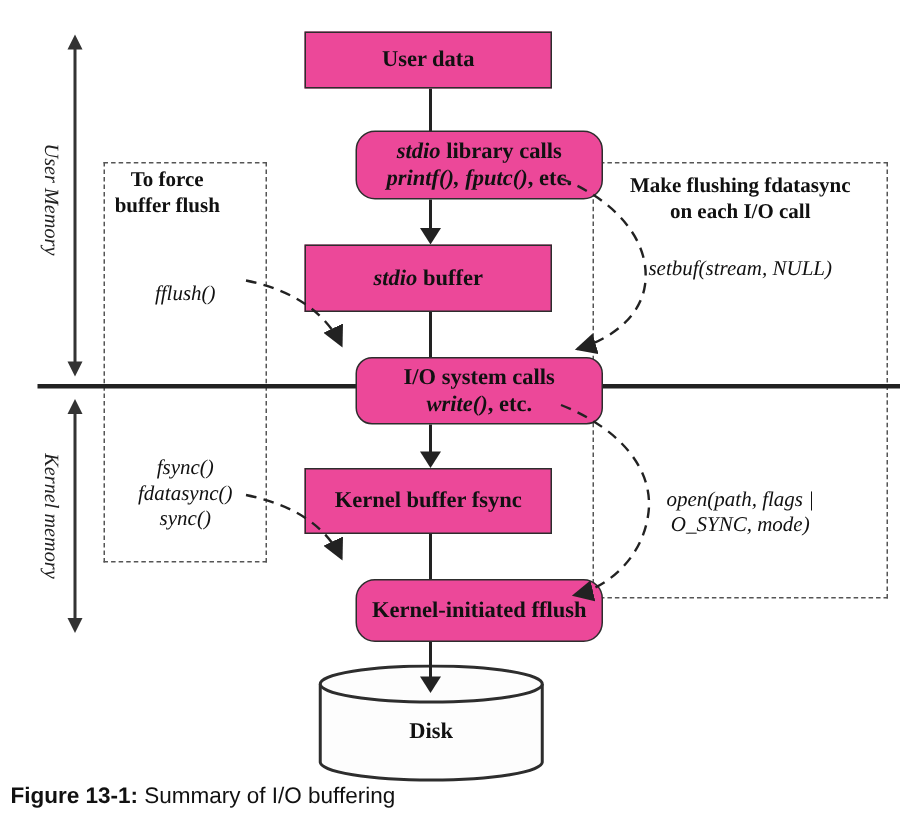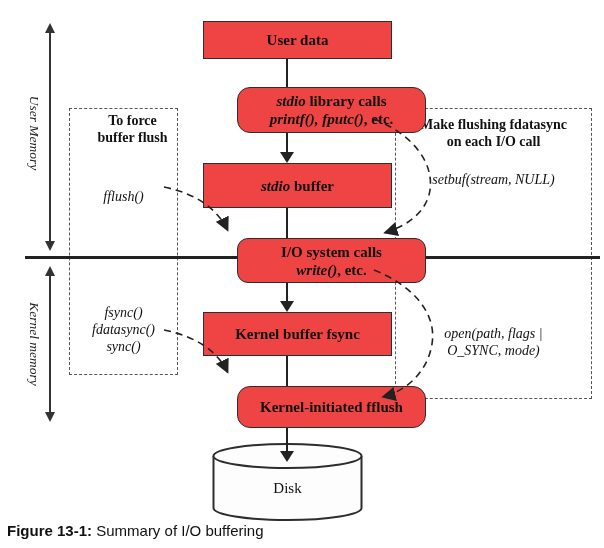--- a/index.html
+++ b/index.html
@@ -3,22 +3,22 @@
 <meta charset="utf-8">
 <style>
   html,body { margin:0; padding:0; background:#fff; }
   .canvas {
     position:relative; width:604px; height:548px; background:#ffffff;
     font-family:"Liberation Serif","DejaVu Serif",serif; color:#111;
     overflow:hidden;
   }
   
   .fbox {
-    position:absolute; left:203px; width:189px; box-sizing:border-box;
-    background:#ef4444; border:1.8px solid #2d2d2d; z-index:3;
+    position:absolute; left:203px; width:165px; box-sizing:border-box;
+    background:#ec4899; border:1.8px solid #2d2d2d; z-index:3;
     display:flex; flex-direction:column; align-items:center; justify-content:center;
     font-size:15px; line-height:18px; font-weight:600; text-align:center;
   }
   .round { border-radius:13px;margin-left:34px; }
   .it { font-style:italic; }
   
   .conn { position:absolute; left:286px; width:2px; background:#222; z-index:2; }
   .ah { position:absolute; left:280px; width:0; height:0; z-index:2;
         border-left:7px solid transparent; border-right:7px solid transparent;
         border-top:11px solid #222; }
@@ -37,21 +37,21 @@
   
   .dpanel { position:absolute; border:1.6px dashed #555; box-sizing:border-box;
             background:transparent; z-index:0; }
   .ptext { position:absolute; text-align:center; z-index:2; font-size:14px;
            line-height:17px; }
   .ptitle { font-weight:600; }
   
   .overlay { position:absolute; left:0; top:0; z-index:5; pointer-events:none; }
   .disk-svg { position:absolute; left:211px; top:443px; z-index:2; }
   .disk-label { position:absolute; left:211px; width:153px; top:480px; z-index:3;
-                text-align:center; font-size:15px; font-weight:400; }
+                text-align:center; font-size:15px; font-weight:700; }
   .conn-top { z-index:4; }
   
   .caption { position:absolute; left:7px; top:522px; z-index:2;
              font-family:"Liberation Sans","DejaVu Sans",sans-serif;
              font-size:15px; color:#111; }
   .caption .pref { font-weight:bold;margin-top:28px; }
 </style>
 </head>
 <body>
 
@@ -65,21 +65,21 @@
   <div class="rotlabel" style="top:125px">User Memory</div>
 
   <div class="mtri-up" style="top:266px"></div>
   <div class="mline" style="top:274px; height:140px"></div>
   <div class="mtri-dn" style="top:412px"></div>
   <div class="rotlabel" style="top:336px">Kernel memory</div>
 
   <div class="dpanel" style="left:69px; top:108px; width:109px; height:267px"></div>
   <div class="dpanel" style="left:395px; top:108px; width:197px; height:291px"></div>
 
-  <div class="ptext ptitle" style="left:78px; width:109px; top:112px">
+  <div class="ptext ptitle" style="left:57px; width:109px; top:112px">
     <div>To force</div>
     <div>buffer flush</div>
   </div>
   <div class="ptext it" style="left:69px; width:109px; top:188px">fflush()</div>
   <div class="ptext it" style="left:69px; width:109px; top:304px">
     <div>fsync()</div>
     <div>fdatasync()</div>
     <div>sync()</div>
   </div>
 

